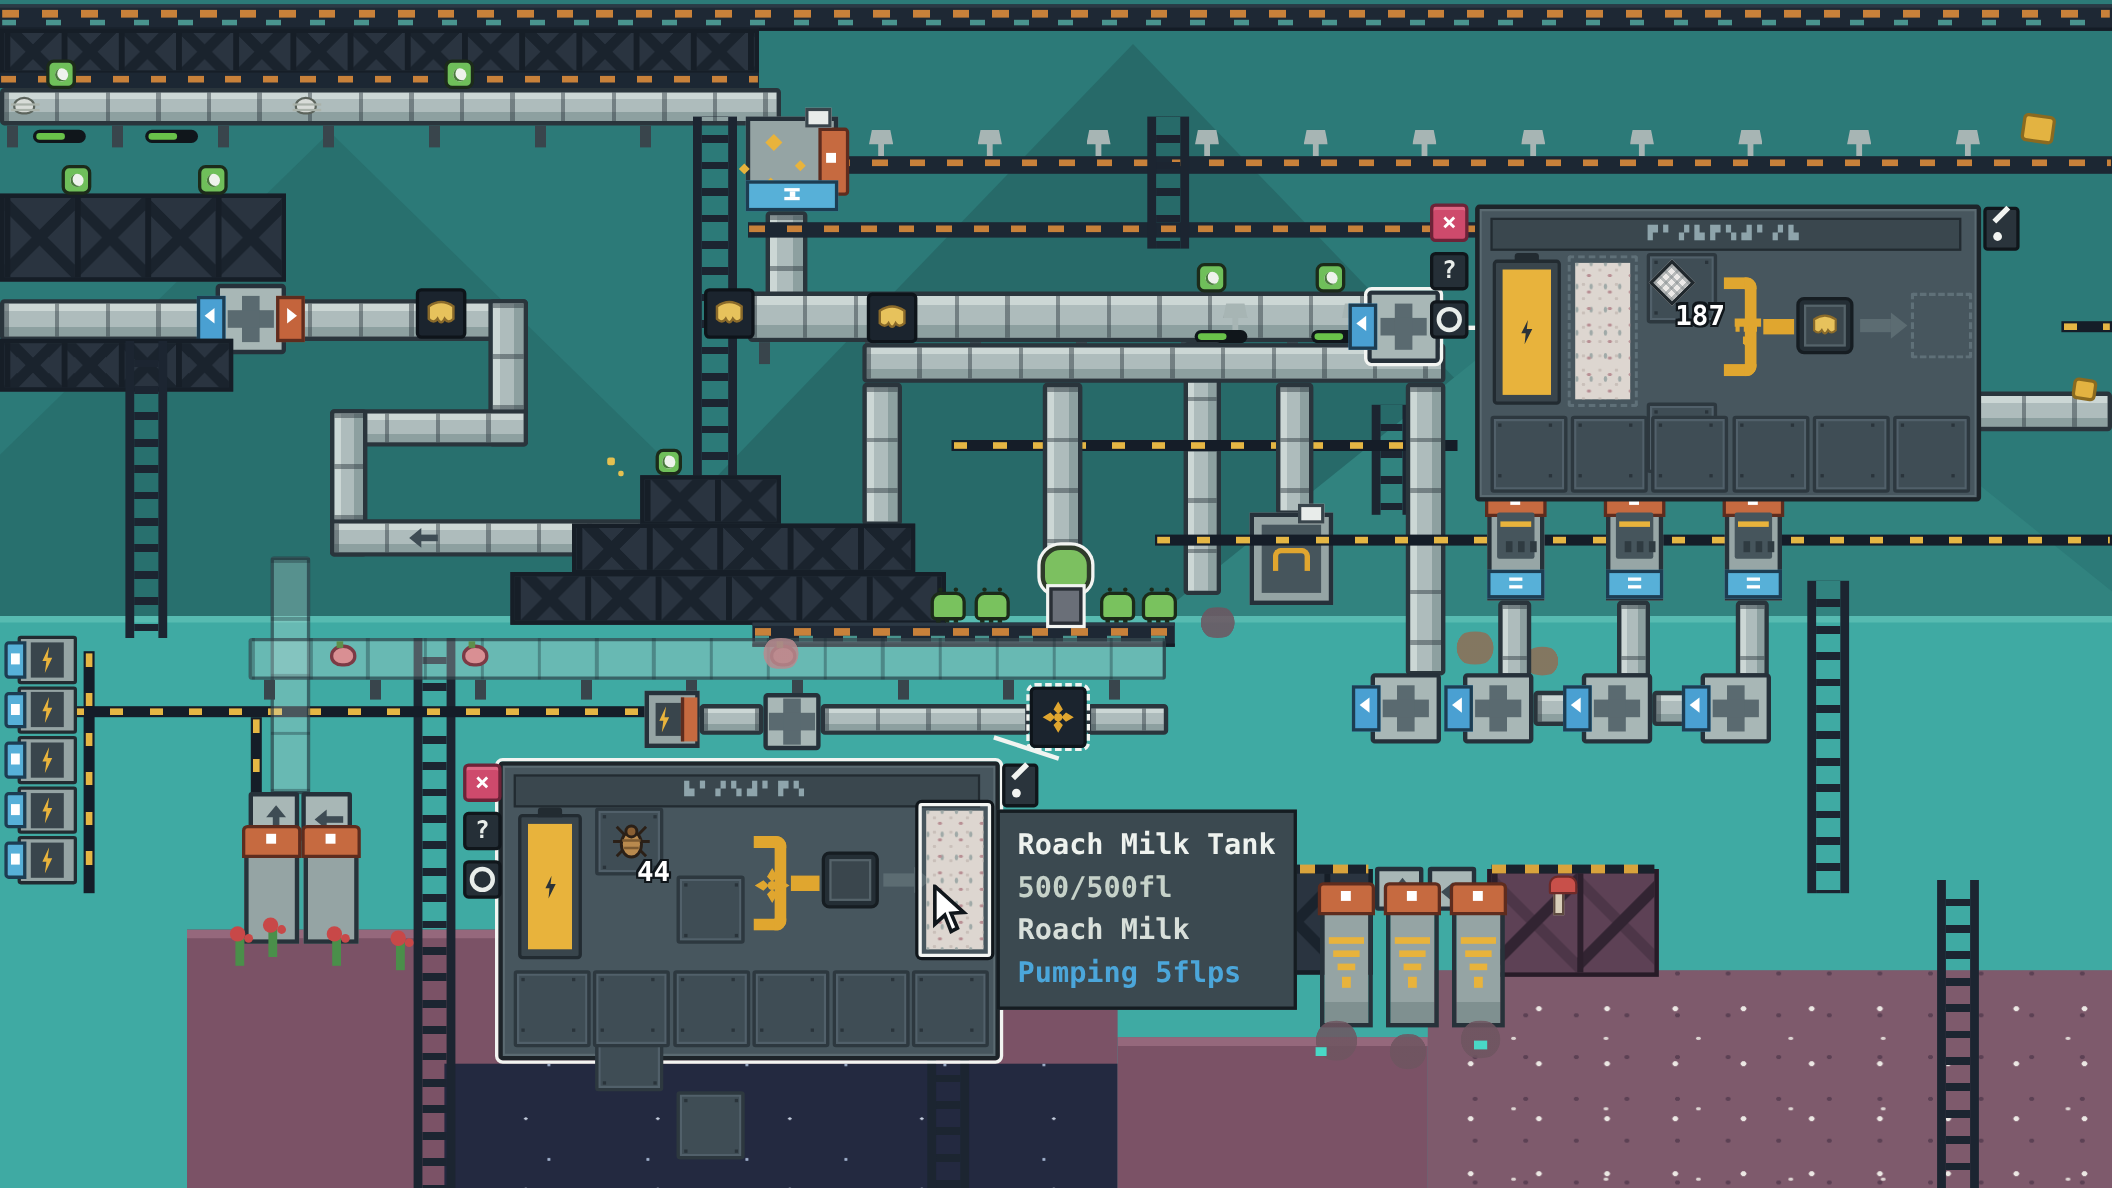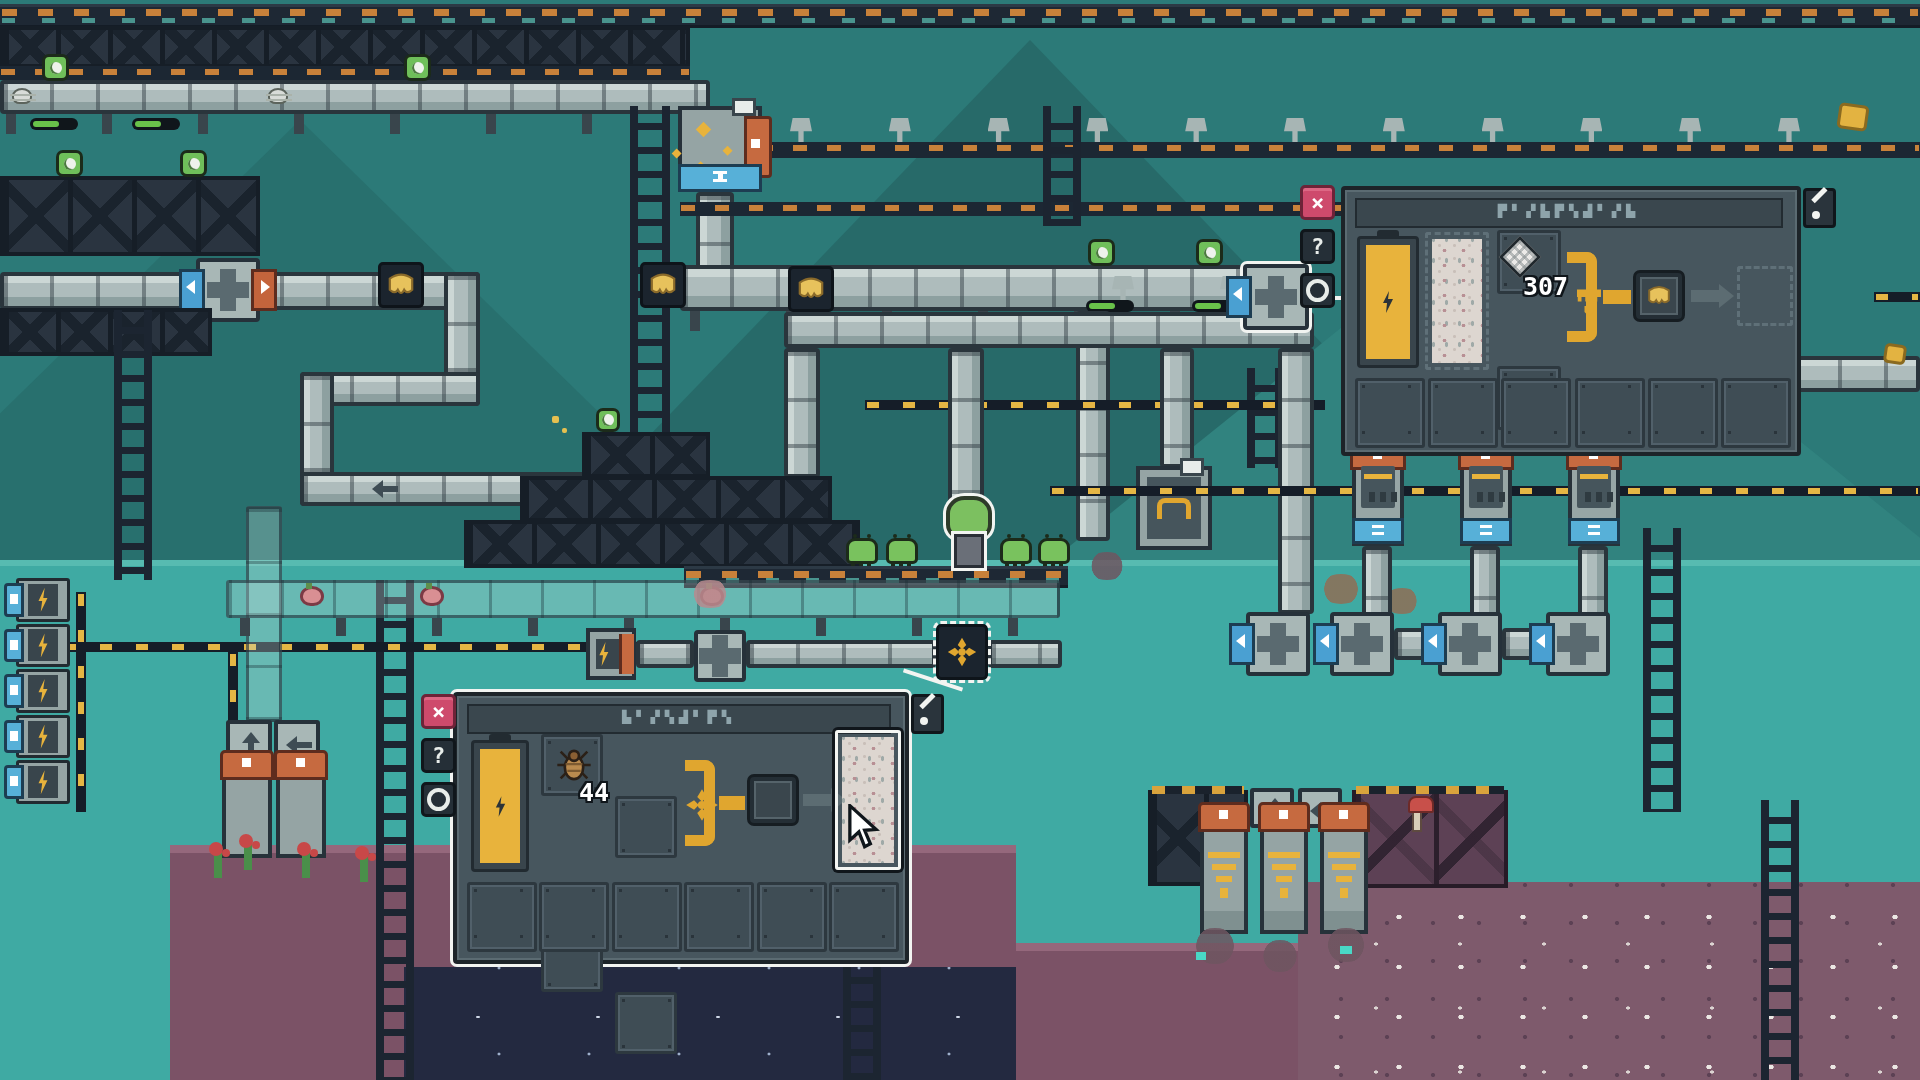--- a/index.html
+++ b/index.html
@@ -390,21 +390,21 @@
             <path d="M9 1 L3 13 h4 L6 23 L13 9 H8 Z" fill="#2b3338"></path>
           </svg>
         </div>
     </div>
     <div class="a tank" style="left:80px;top:42px;width:64px;height:138px;">
         <div class="tankin speckle"></div>
       </div>
     <div class="a pslot" style="left:152px;top:40px;"></div>
     <div class="a pslot" style="left:152px;top:112px;"></div>
     <div class="a diamonditem" style="left:160px;top:52px;width:30px;height:30px;"></div>
-    <span class="count" style="left:178px;top:82px;">307</span>
+    <span class="count" style="left:178px;top:82px;">187</span>
     <div class="a bracket" style="left:222px;top:62px;width:30px;height:90px;"></div>
     <svg class="a" style="left:226px;top:92px;" width="36" height="36" viewBox="0 0 24 24" fill="#e0a62f">
         <path d="M4 5 h16 v5 h-2.5 v3 h-3 v-3 h-2 v3 h-3 v-3 H7 v3 H4.5 v-3 H4 z"></path>
         <path d="M9 16 h6 v4 l-3 3 -3 -3 z"></path>
       </svg>
     <div class="a ystub" style="left:258px;top:100px;width:28px;height:14px;"></div>
     <div class="a mbox" style="left:288px;top:80px;width:52px;height:52px;">
       <div class="mboxin">
           <svg width="28" height="28" viewBox="0 0 20 20">
             <path d="M3 6 Q10 1 17 6 L17 13 Q14 16 12 13 Q10 17 8 13 Q6 16 3 13 Z" fill="#e7c25c" stroke="#8a6a2a" stroke-width="1.4"></path>
@@ -470,18 +470,24 @@
         <div class="pslot"></div>
         <div class="pslot"></div>
         <div class="pslot"></div>
       </div>
     <div class="a pickbtn" style="left:454px;top:-2px;"></div>
   </div>
   <div class="a sqbtn btn-close" style="left:421px;top:694px;">×</div>
   <div class="a sqbtn btn-dark" style="left:421px;top:738px;">?</div>
   <div class="a sqbtn btn-dark btn-ring" style="left:421px;top:782px;"></div>
 
+  <div class="a tooltip" style="left:906px;top:736px;">
+    <div class="tt-title">Roach Milk Tank</div>
+    <div class="tt-cap">500/500fl</div>
+    <div class="tt-cont">Roach Milk</div>
+    <div class="tt-status">Pumping 5flps</div>
+  </div>
 
   <svg class="a" style="left:846px;top:804px;z-index:50;" width="34" height="46" viewBox="0 0 20 28">
       <path d="M2 1 L2 22 L7.5 17 L11 26 L14.5 24.2 L11 16 L18 15.5 Z" fill="#fff" stroke="#10161b" stroke-width="2"></path>
     </svg>
 
 </div>
 
 </body></html>

